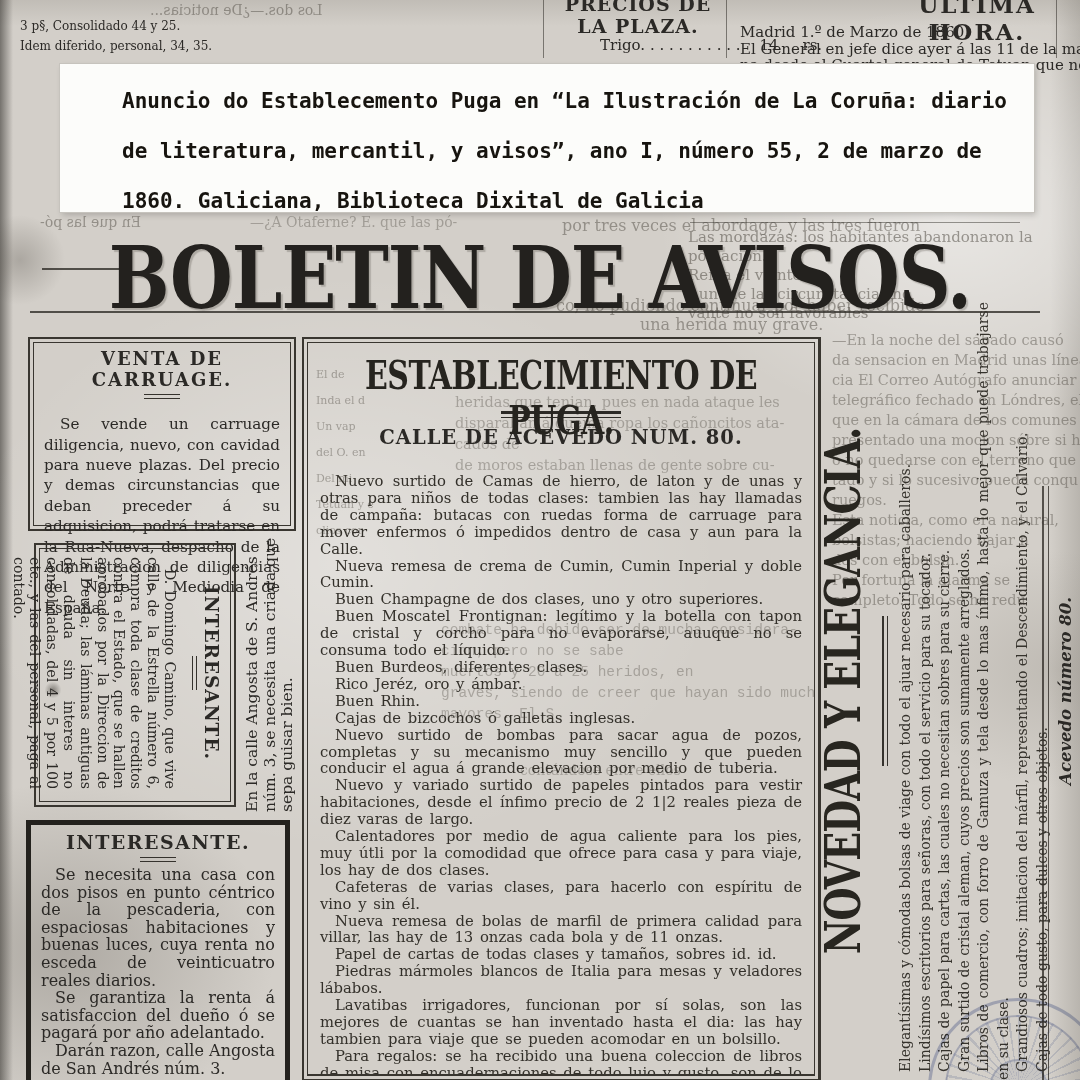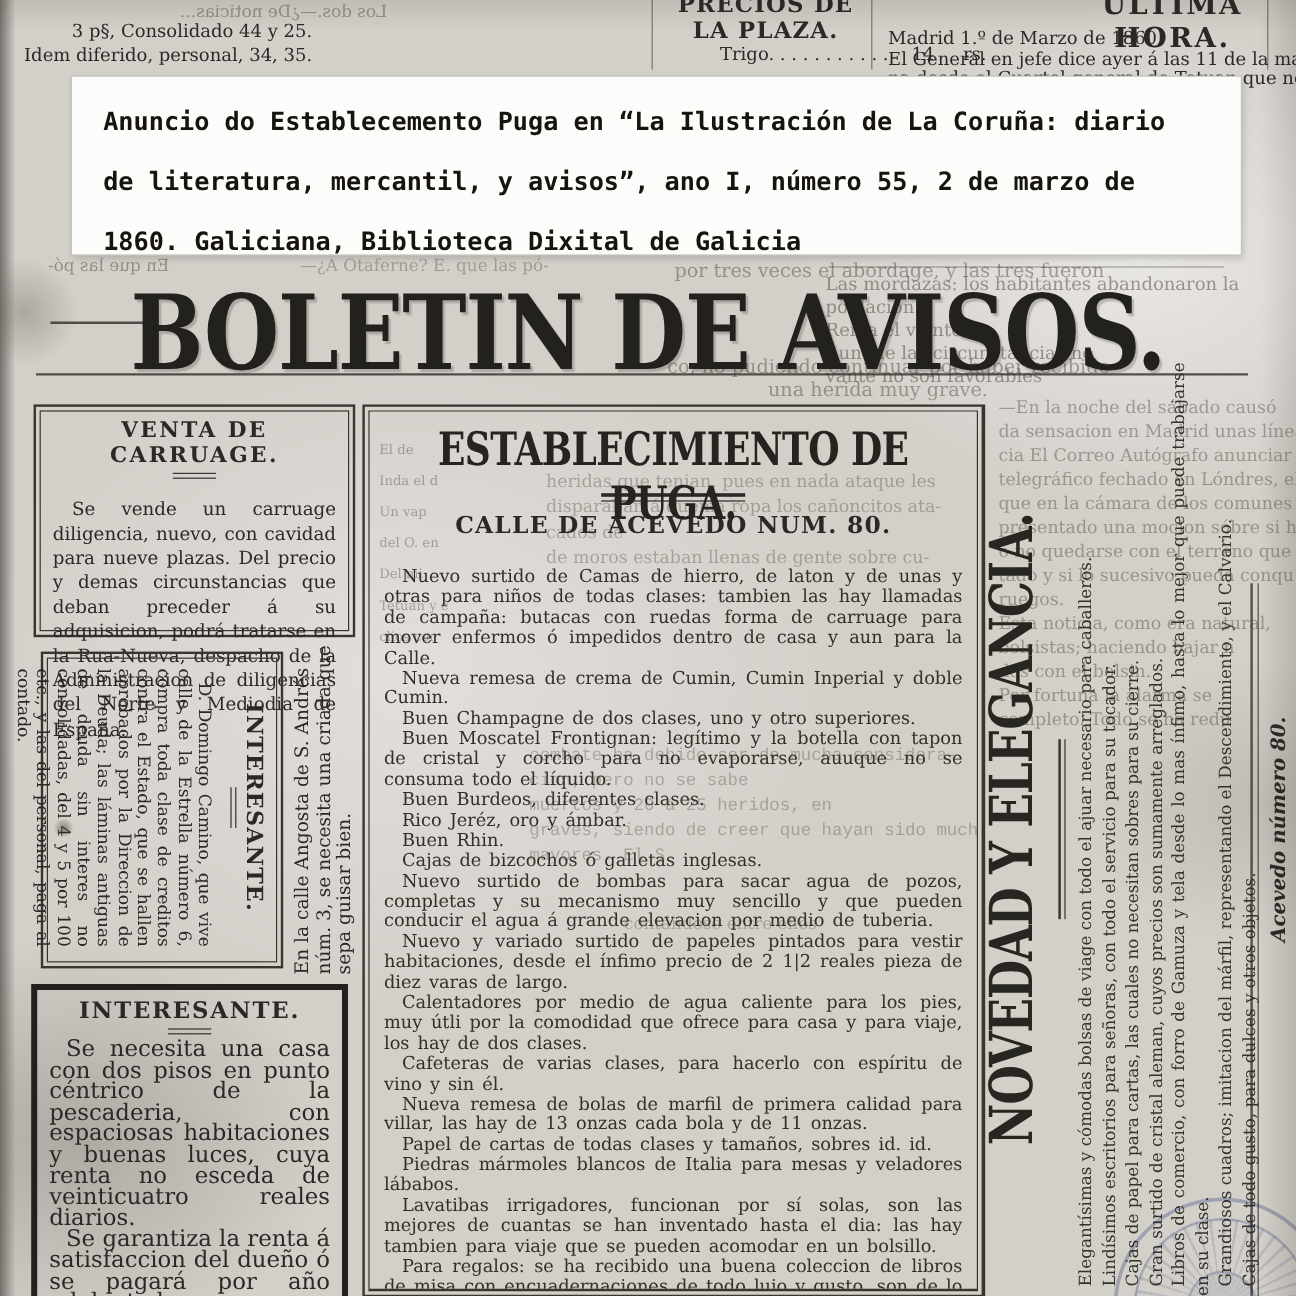--- a/index.html
+++ b/index.html
@@ -23,21 +23,21 @@
   .bleed-block{position:absolute;color:#47423a;opacity:.42;z-index:1;}
   .bleed-block div{white-space:nowrap;}
   
   .mast{z-index:2;}
   .vrule{position:absolute;top:0;height:58px;width:0;border-left:1px solid rgba(60,57,52,.6);z-index:2;}
   
   .caption{left:60px;top:64px;width:974px;height:148px;background:#fcfcfa;z-index:10;
     box-shadow:0 0 0 1px #c6c3bd, 2px 3px 6px rgba(0,0,0,.18);
     font-family:"DejaVu Sans Mono","Liberation Mono",monospace;font-weight:bold;
     font-size:21px;color:#17140f;padding:12px 0 0 26px;box-sizing:border-box;}
-  .caption div{line-height:50px;white-space:nowrap;}
+  .caption div{line-height:50px;white-space:nowrap;margin-left:36px;}
   
   .boletin{left:0;top:226px;width:1080px;text-align:center;z-index:2;
     font-size:72px;font-weight:bold;letter-spacing:-1px;color:#23211e;
     transform:scaleY(1.2);transform-origin:top center;
     text-shadow:2px 2px 1px rgba(60,55,48,.25);}
   .hrule{position:absolute;border-top:2px solid rgba(48,45,40,.8);z-index:1;}
   
   .dbox{position:absolute;border:2px solid #393630;z-index:2;}
   .dbox-inner{position:absolute;inset:3px;border:1px solid #393630;box-sizing:border-box;}
   .ad-title{text-align:center;font-weight:bold;}
@@ -52,21 +52,21 @@
   .int1-content{left:232px;top:543px;width:260px;height:198px;z-index:3;
     padding:10px 14px;box-sizing:border-box;}
   .int1-title{font-size:18.5px;letter-spacing:1px;}
   .int1-body{font-size:14.2px;line-height:16.8px;text-indent:12px;text-align:justify;}
   .criada{left:244px;top:812px;width:272px;height:52px;z-index:3;font-size:15.5px;line-height:17.5px;}
   .criada div{white-space:nowrap;}
   
   .int2{left:26px;top:820px;width:234px;height:244px;border:5px solid #23211d;
     padding:6px 10px;box-sizing:content-box;z-index:2;background:transparent;position:absolute;}
   .int2-title{font-size:19px;letter-spacing:1.5px;}
-  .int2 p{font-size:19px;line-height:17.6px;text-indent:14px;margin:0;text-align:justify;}
+  .int2 p{font-size:16px;line-height:17.6px;text-indent:14px;margin:0;text-align:justify;}
   
   .puga-outer{left:302px;top:337px;width:514px;height:740px;border-width:2px 3px 4px 2px;}
   .puga-inner{border-bottom-width:2px;padding:4px 12px 0;overflow:hidden;}
   .puga-title{height:42px;font-size:30px;font-weight:bold;letter-spacing:-.5px;margin-top:12px;
     text-align:center;transform:scaleY(1.28);transform-origin:center;color:#26241f;}
   .flourish{width:120px;height:3px;border-top:3px solid #2c2a26;border-bottom:1px solid #2c2a26;margin:10px auto 8px;}
   .puga-subtitle{text-align:center;font-weight:bold;font-size:19.5px;letter-spacing:1px;margin-bottom:24px;}
   .puga-items p{font-size:14.8px;line-height:16.9px;text-indent:15px;word-spacing:2px;margin:0;text-align:justify;color:#33302a;}
   
   .novedad{left:820px;top:1080px;width:778px;height:250px;z-index:3;}
@@ -85,21 +85,21 @@
     background:repeating-conic-gradient(rgba(108,124,178,.25) 0deg 2deg, transparent 2deg 9deg);}
   .stamp-core{position:absolute;inset:58px;border-radius:50%;border:2px solid rgba(108,124,178,.4);background:rgba(190,198,225,.25);}
   .nowrap{white-space:nowrap;}
   .pre{white-space:pre;}
 </style>
 </head>
 <body>
 
 <div class="page">
 
-  <div class="abs mast" style="left:20px;top:16px;font-size:15px;line-height:20px;text-align:right;">
+  <div class="abs mast" style="left:20px;top:16px;font-size:12px;line-height:20px;">
     <div class="nowrap">3 p§, Consolidado 44 y 25.</div>
     <div class="nowrap">Idem diferido, personal, 34, 35.</div>
   </div>
   <div class="frag mirror" style="left:150px;top:2px;font-size:14px;">Los dos.—¿De noticias...</div>
 
   <div class="vrule" style="left:543px;"></div>
   <div class="vrule" style="left:726px;"></div>
   <div class="vrule" style="left:1056px;"></div>
 
   <div class="abs mast ad-title" style="left:548px;top:-7px;width:180px;font-size:19px;letter-spacing:1px;">PRECIOS DE LA PLAZA.</div>

